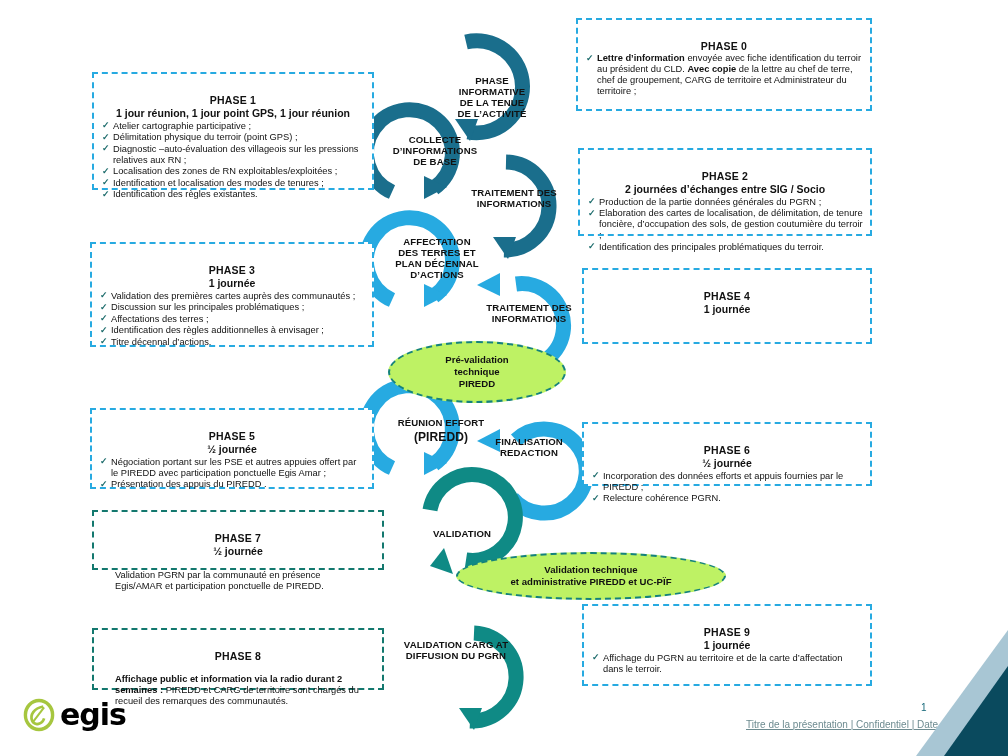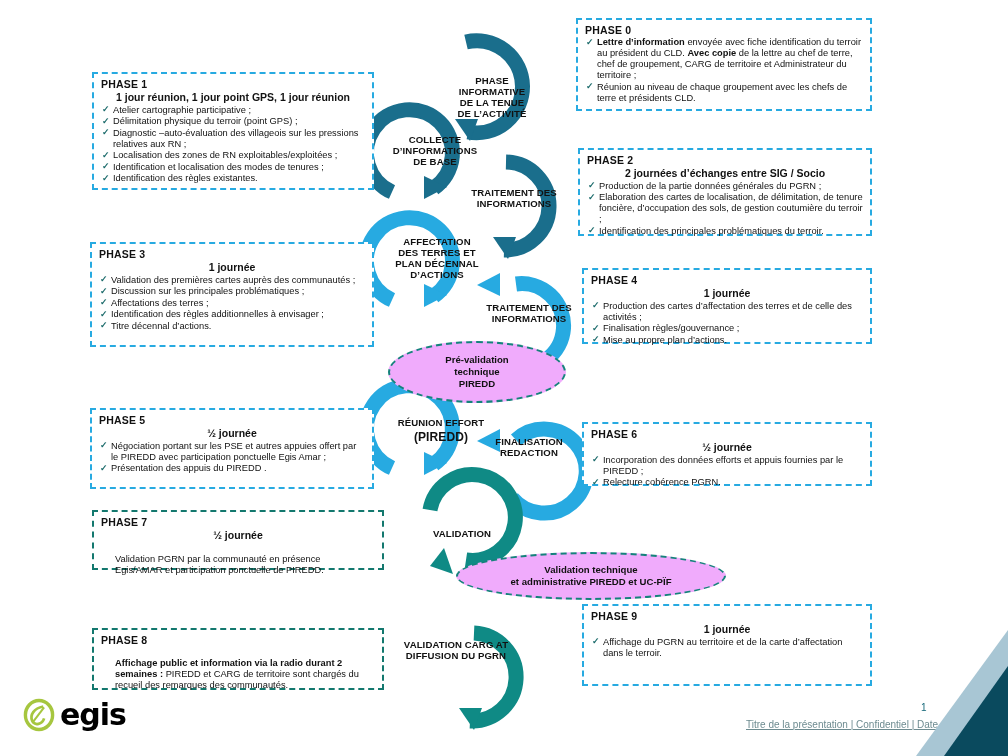--- a/index.html
+++ b/index.html
@@ -16,22 +16,22 @@
     position:absolute;
     box-sizing:border-box;
     background:#ffffff;
     padding:4px 7px 5px 7px;
     line-height:1.18;
   }
   .phase-box.cyan{border:2px dashed #27AAE1;}
   .phase-box.teal{border:2px dashed #13786E;}
 
   .pb-title{
-    font-weight:bold;font-size:10.5px;letter-spacing:.2px;
-    margin:0 0 1px 0;
+    text-align:center;font-weight:bold;font-size:10.5px;letter-spacing:.2px;
+    margin:16px 0 1px 0;
   }
   .pb-sub{
     text-align:center;font-weight:bold;font-size:10.5px;
     margin:0 0 1px 0;
   }
   .pb-para{font-size:9.3px;margin:12px;padding:0 0 0 2px;}
   ul.pb-list{list-style:none;margin:0;padding:0;}
   ul.pb-list li{
     font-size:9.3px;position:relative;padding-left:12px;margin:0 0 0.5px 0;
   }
@@ -47,21 +47,21 @@
   
   .cap{
     position:absolute;text-align:center;font-weight:bold;
     font-size:9.6px;line-height:1.14;color:#111;letter-spacing:.1px;
   }
   .cap.small{font-size:12px;}
 
   
   .ellipse{
     position:absolute;box-sizing:border-box;
-    background:#f0abfc;border:2px dashed #15827B;
+    background:#bef264;border:2px dashed #15827B;
     border-radius:50%;
     display:flex;align-items:center;justify-content:center;
     text-align:center;font-weight:bold;font-size:9.6px;line-height:1.25;
     color:#111;
   }
 
   
   .logo{position:absolute;display:flex;align-items:center;gap:4px;}
   .logo-mark{width:34px;height:34px;}
   .logo-text{
@@ -168,21 +168,20 @@
     <div>Pré-validation<br>technique<br>PIREDD</div>
   </div>
   <div class="ellipse" style="left:456px;top:552px;width:270px;height:48px;">
     <div>Validation technique<br>et administrative  PIREDD et UC-PÏF</div>
   </div>
 
   <div class="phase-box cyan" style="left:576px;top:18px;width:296px;height:93px;">
     <div class="pb-title">PHASE 0</div>
     <ul class="pb-list">
       <li><span class="lead">Lettre d’information</span> envoyée avec  fiche identification du terroir au président du CLD. <span class="lead">Avec copie</span> de la lettre au chef de terre, chef de groupement, CARG de territoire et Administrateur du territoire ;</li>
-      <li>Réunion au niveau de chaque groupement avec les chefs de terre et présidents CLD.</li>
     </ul>
   </div>
 
   <div class="phase-box cyan" style="left:92px;top:72px;width:282px;height:118px;">
     <div class="pb-title">PHASE 1</div>
     <div class="pb-sub">1 jour réunion, 1 jour point GPS, 1 jour réunion</div>
     <ul class="pb-list">
       <li>Atelier cartographie participative ;</li>
       <li>Délimitation physique du terroir (point GPS) ;</li>
       <li>Diagnostic –auto-évaluation des villageois sur les pressions relatives aux RN ;</li>
@@ -210,25 +209,20 @@
       <li>Discussion sur les principales problématiques ;</li>
       <li>Affectations des terres ;</li>
       <li>Identification des règles additionnelles à envisager ;</li>
       <li>Titre décennal d’actions.</li>
     </ul>
   </div>
 
   <div class="phase-box cyan" style="left:582px;top:268px;width:290px;height:76px;">
     <div class="pb-title">PHASE 4</div>
     <div class="pb-sub">1 journée</div>
-    <ul class="pb-list">
-      <li>Production des cartes d’affectation des terres et de celle des activités ;</li>
-      <li>Finalisation règles/gouvernance ;</li>
-      <li>Mise au propre plan d’actions.</li>
-    </ul>
   </div>
 
   <div class="phase-box cyan" style="left:90px;top:408px;width:284px;height:81px;">
     <div class="pb-title">PHASE 5</div>
     <div class="pb-sub">½ journée</div>
     <ul class="pb-list">
       <li>Négociation portant sur les PSE et autres appuies offert par le PIREDD avec participation ponctuelle Egis Amar ;</li>
       <li>Présentation des appuis du PIREDD .</li>
     </ul>
   </div>

